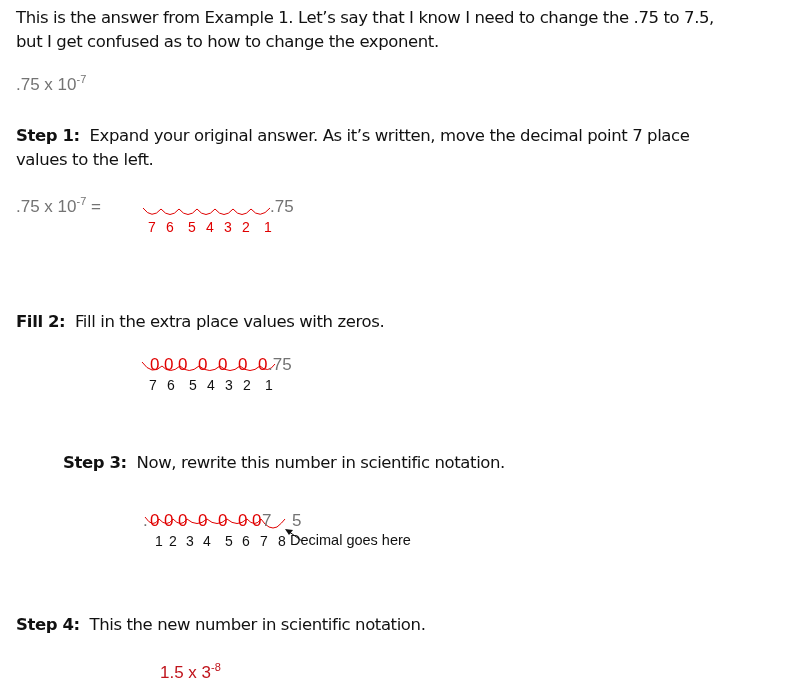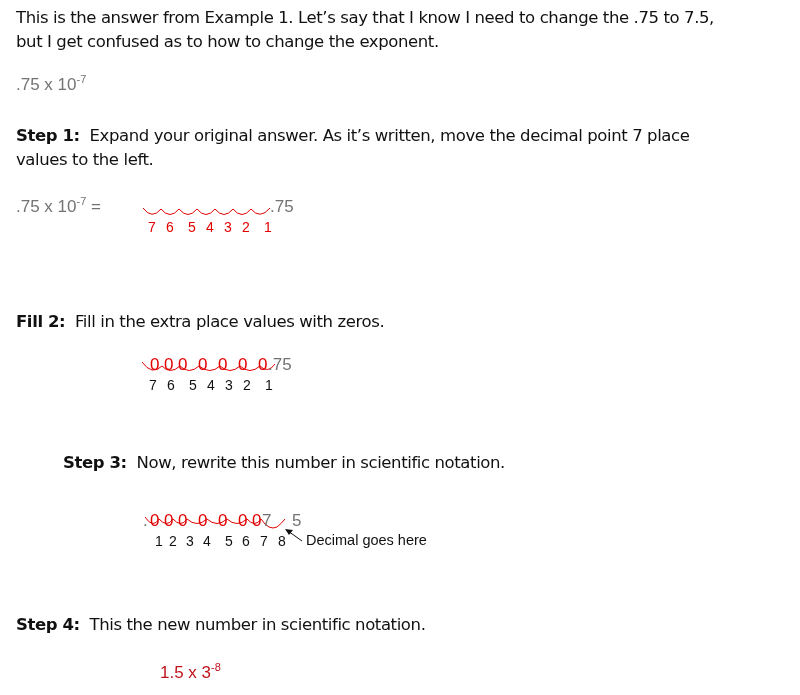--- a/index.html
+++ b/index.html
@@ -112,21 +112,21 @@
   <span style="left:70px">5</span>
   <span style="left:87px">6</span>
   <span style="left:105px">7</span>
   <span style="left:123px">8</span>
 </div>
 
 <svg class="arcs" style="left:284px; top:528px;" width="20" height="14" viewBox="0 0 20 14">
   <line x1="18" y1="13" x2="4" y2="3" stroke="#111" stroke-width="1"></line>
   <polygon points="1,1 9,2 5,7" fill="#111"></polygon>
 </svg>
-<div class="abs" style="left:306px; top:532px; font-family:'Liberation Sans',sans-serif; font-size:14.5px;">Decimal goes here</div>
+<div class="abs" style="left:290px; top:532px; font-family:'Liberation Sans',sans-serif; font-size:14.5px;">Decimal goes here</div>
 
 <div class="abs prose" style="left:16px; top:613px;">
   <span class="step-label">Step 4:</span>&nbsp;&nbsp;<span>This the new number in scientific notation.</span>
 </div>
 
 <div class="abs math dark-red" style="left:160px; top:663px;">
   <span>1.5 x 3</span><sup>-8</sup>
 </div>
 
 </body></html>

